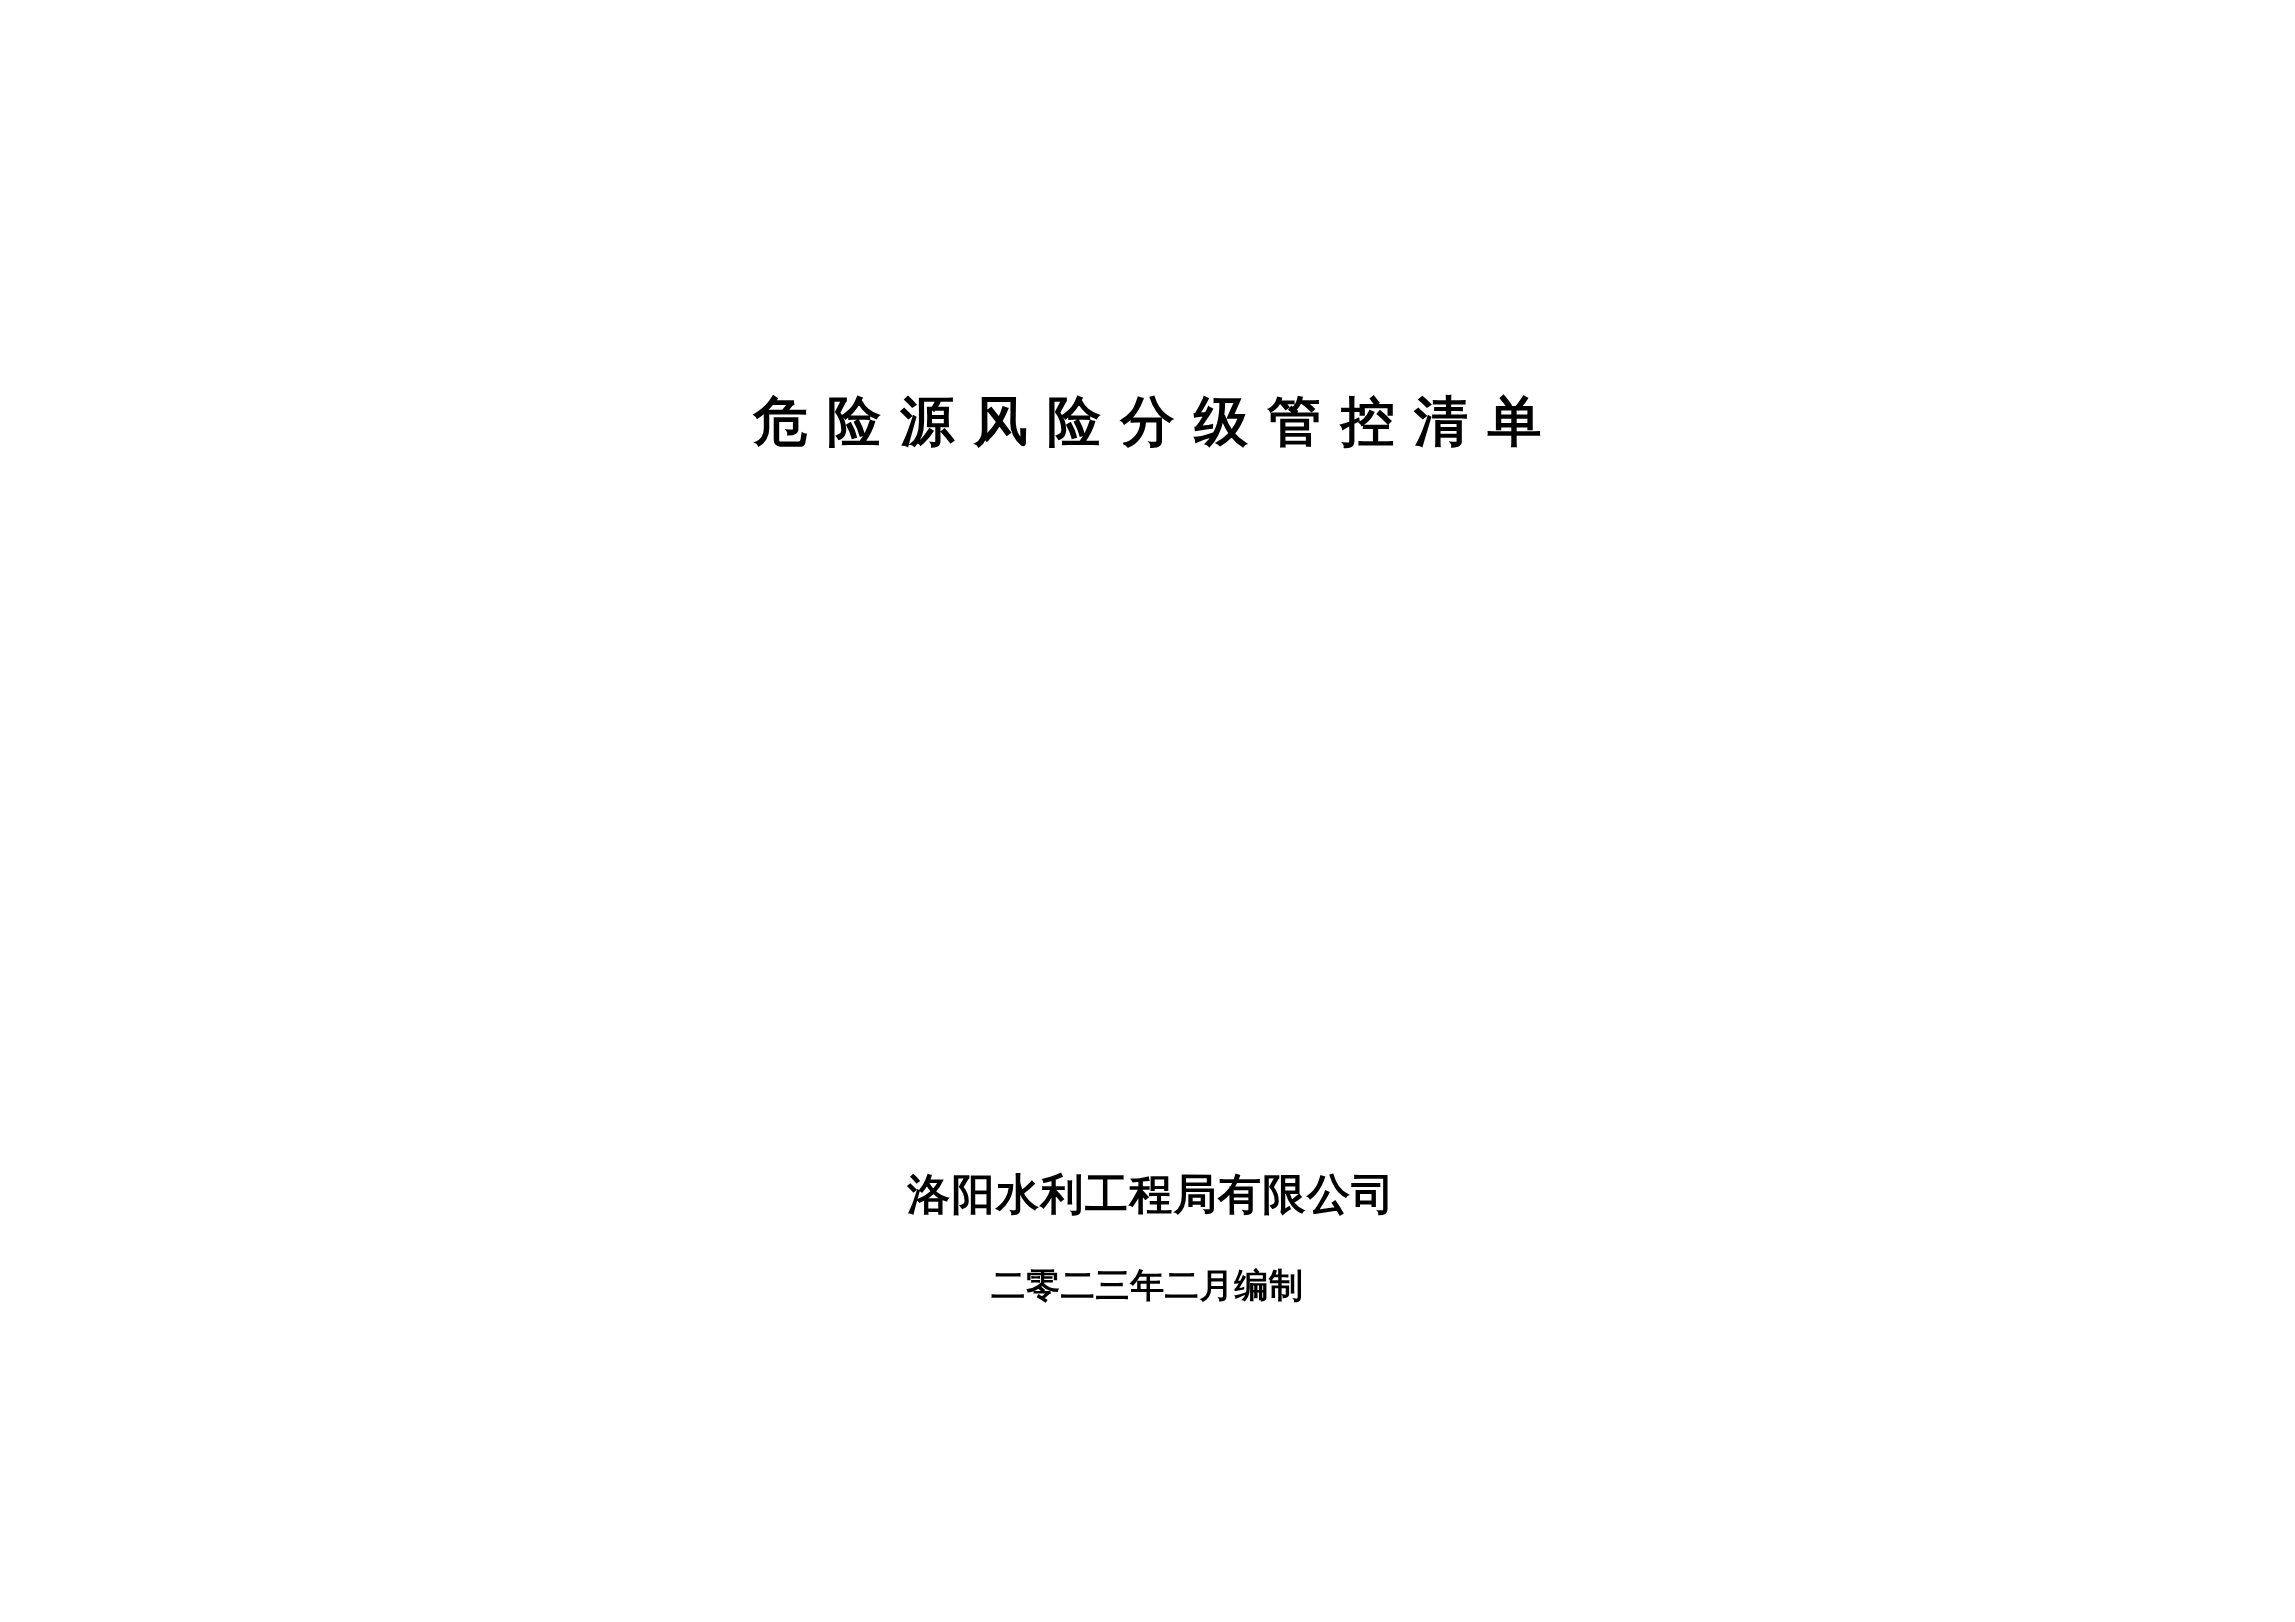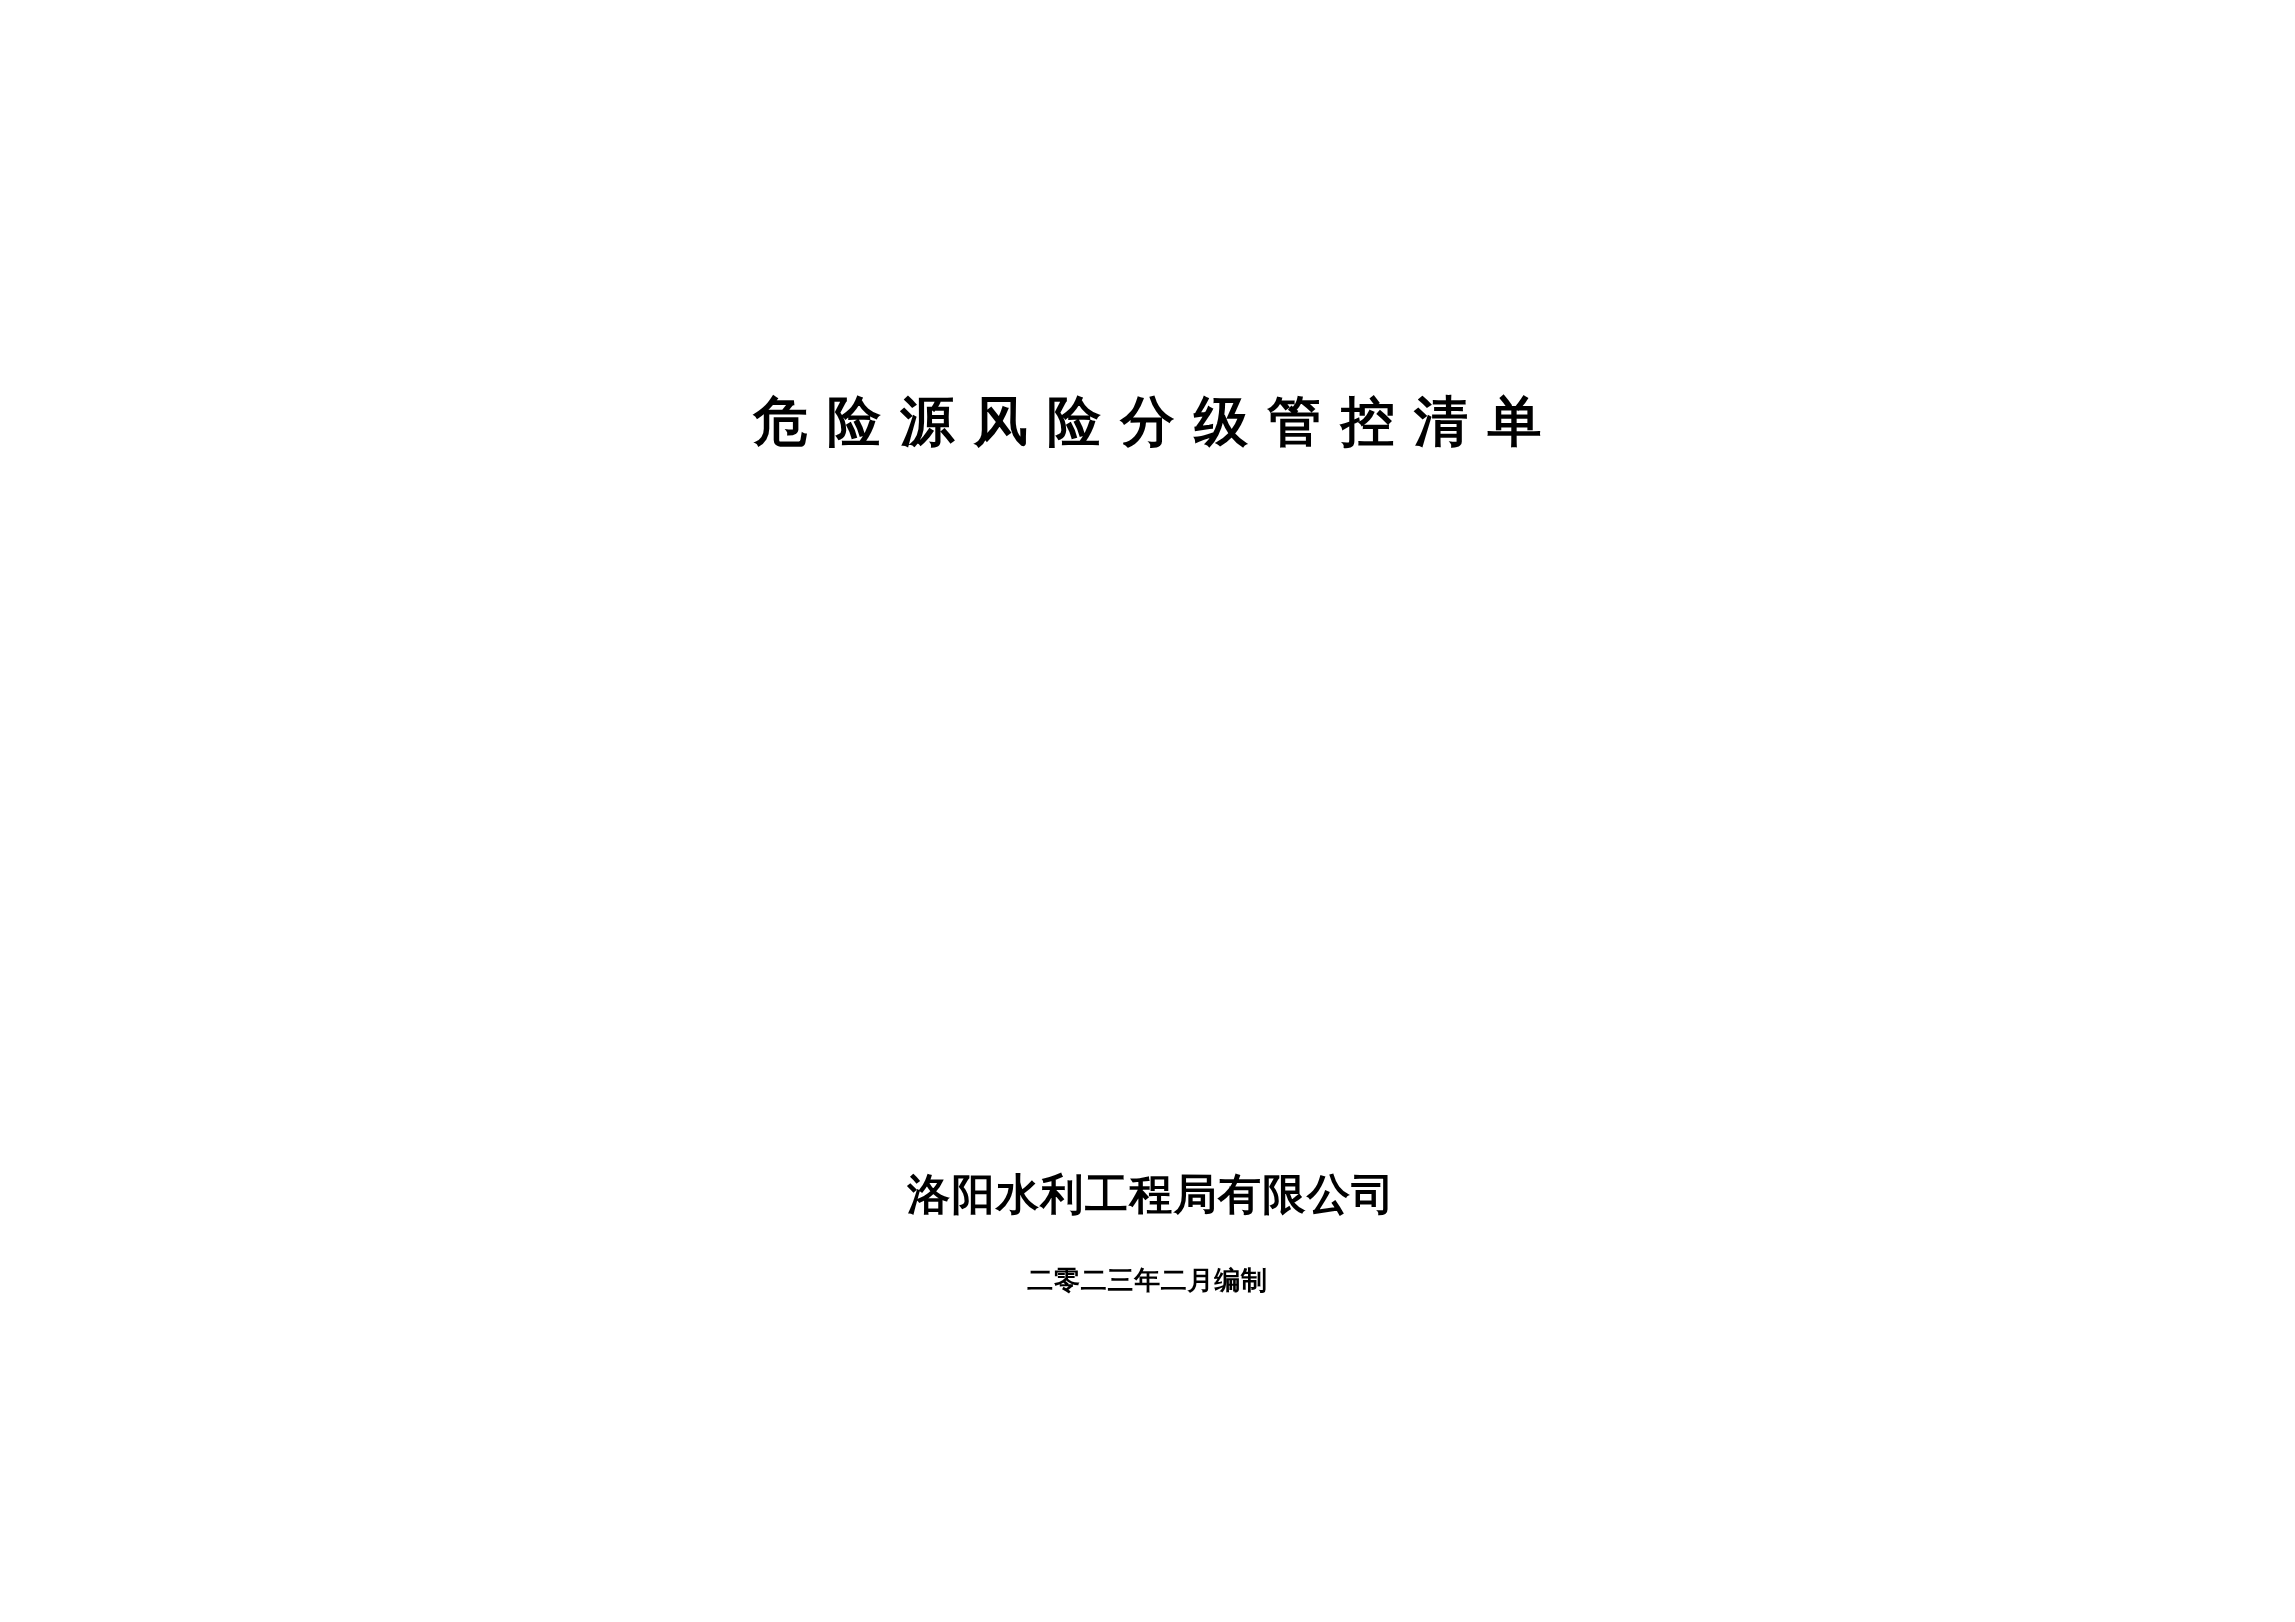--- a/index.html
+++ b/index.html
@@ -57,21 +57,21 @@
   }
 
   
   .date-line {
     position: absolute;
     left: 0;
     top: 1263px;
     width: 2295px;
     text-align: center;
     font-family: "DejaVu Sans", "Liberation Sans", sans-serif;
-    font-size: 26px;
+    font-size: 34px;
     font-weight: 700;
     letter-spacing: 0.7px;
     color: #000000;
     white-space: nowrap;
   }
 </style>
 </head>
 <body>
 
 <div class="page">

